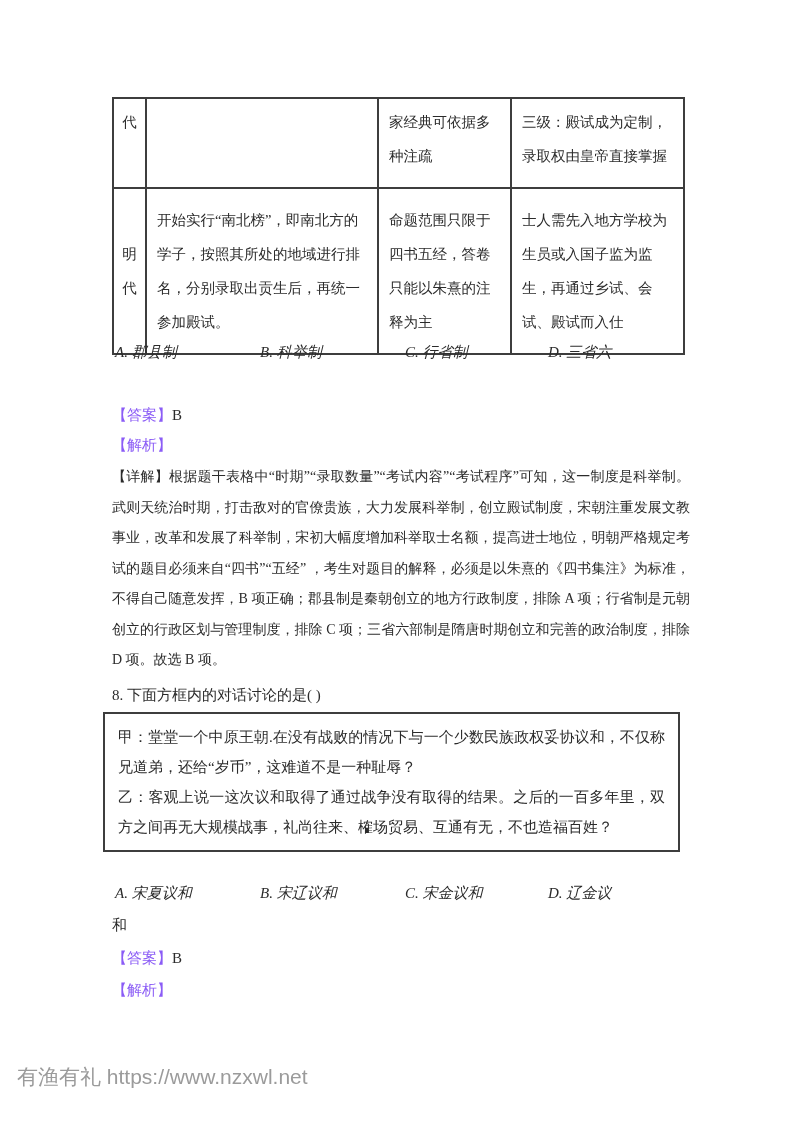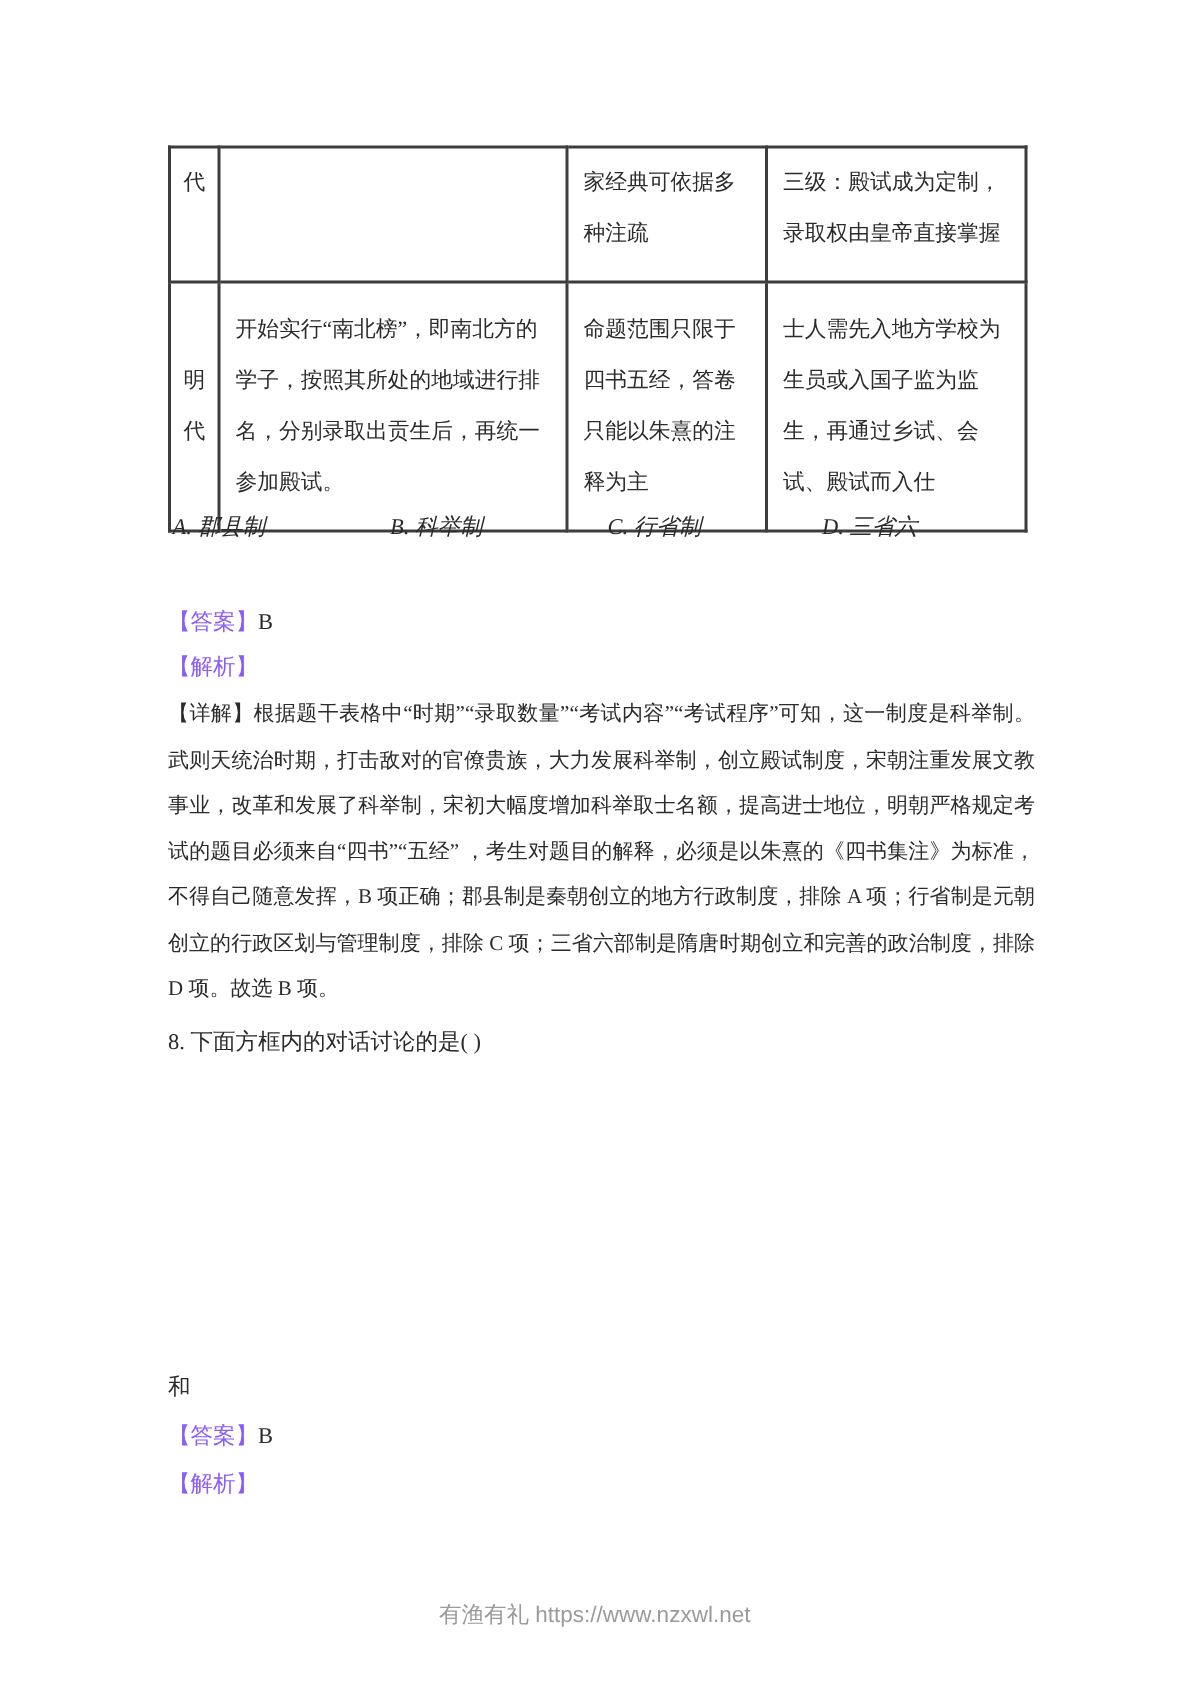--- a/index.html
+++ b/index.html
@@ -74,25 +74,25 @@
     font-size: 15px;
     text-align: justify;
   }
   .dialog-box .speaker-para { white-space: normal; }
   
   .footer {
     position: absolute;
     left: 0;
     top: 1066px;
     width: 100%;
-    text-align: center;
     color: #9b9b9b;
     font-family: "Liberation Sans", "DejaVu Sans", sans-serif;
-    font-size: 15px;
+    font-size: 21px;
     line-height: 22px;
+    padding-left: 17px;
   }
 </style>
 </head>
 <body>
 
 <div class="page">
 
   <table class="exam-table">
     <colgroup>
       <col style="width:33px">
@@ -128,21 +128,31 @@
     <span class="answer-label">【答案】</span><span class="answer-value">B</span>
   </div>
   <div class="line" style="top:430px">
     <span class="answer-label">【解析】</span>
   </div>
 
   <div class="paragraph" style="top:462px">【详解】根据题干表格中“时期”“录取数量”“考试内容”“考试程序”可知，这一制度是科举制。武则天统治时期，打击敌对的官僚贵族，大力发展科举制，创立殿试制度，宋朝注重发展文教事业，改革和发展了科举制，宋初大幅度增加科举取士名额，提高进士地位，明朝严格规定考试的题目必须来自“四书”“五经” ，考生对题目的解释，必须是以朱熹的《四书集注》为标准，不得自己随意发挥，B 项正确；郡县制是秦朝创立的地方行政制度，排除 A 项；行省制是元朝创立的行政区划与管理制度，排除 C 项；三省六部制是隋唐时期创立和完善的政治制度，排除 D 项。故选 B 项。</div>
 
   <div class="line" style="top:680px">8. 下面方框内的对话讨论的是( )</div>
 
+  <div class="dialog-box">
+    <div class="speaker-para">甲：堂堂一个中原王朝.在没有战败的情况下与一个少数民族政权妥协议和，不仅称兄道弟，还给“岁币”，这难道不是一种耻辱？</div>
+    <div class="speaker-para">乙：客观上说一这次议和取得了通过战争没有取得的结果。之后的一百多年里，双方之间再无大规模战事，礼尚往来、榷场贸易、互通有无，不也造福百姓？</div>
+  </div>
 
+  <div class="options-row" style="top:878px">
+    <span class="opt opt-0">A. 宋夏议和</span>
+    <span class="opt opt-1">B. 宋辽议和</span>
+    <span class="opt opt-2">C. 宋金议和</span>
+    <span class="opt opt-3">D. 辽金议</span>
+  </div>
   <div class="line" style="top:910px">和</div>
 
   <div class="line" style="top:943px">
     <span class="answer-label">【答案】</span><span class="answer-value">B</span>
   </div>
   <div class="line" style="top:975px">
     <span class="answer-label">【解析】</span>
   </div>
 
   <div class="footer">有渔有礼 https://www.nzxwl.net</div>

